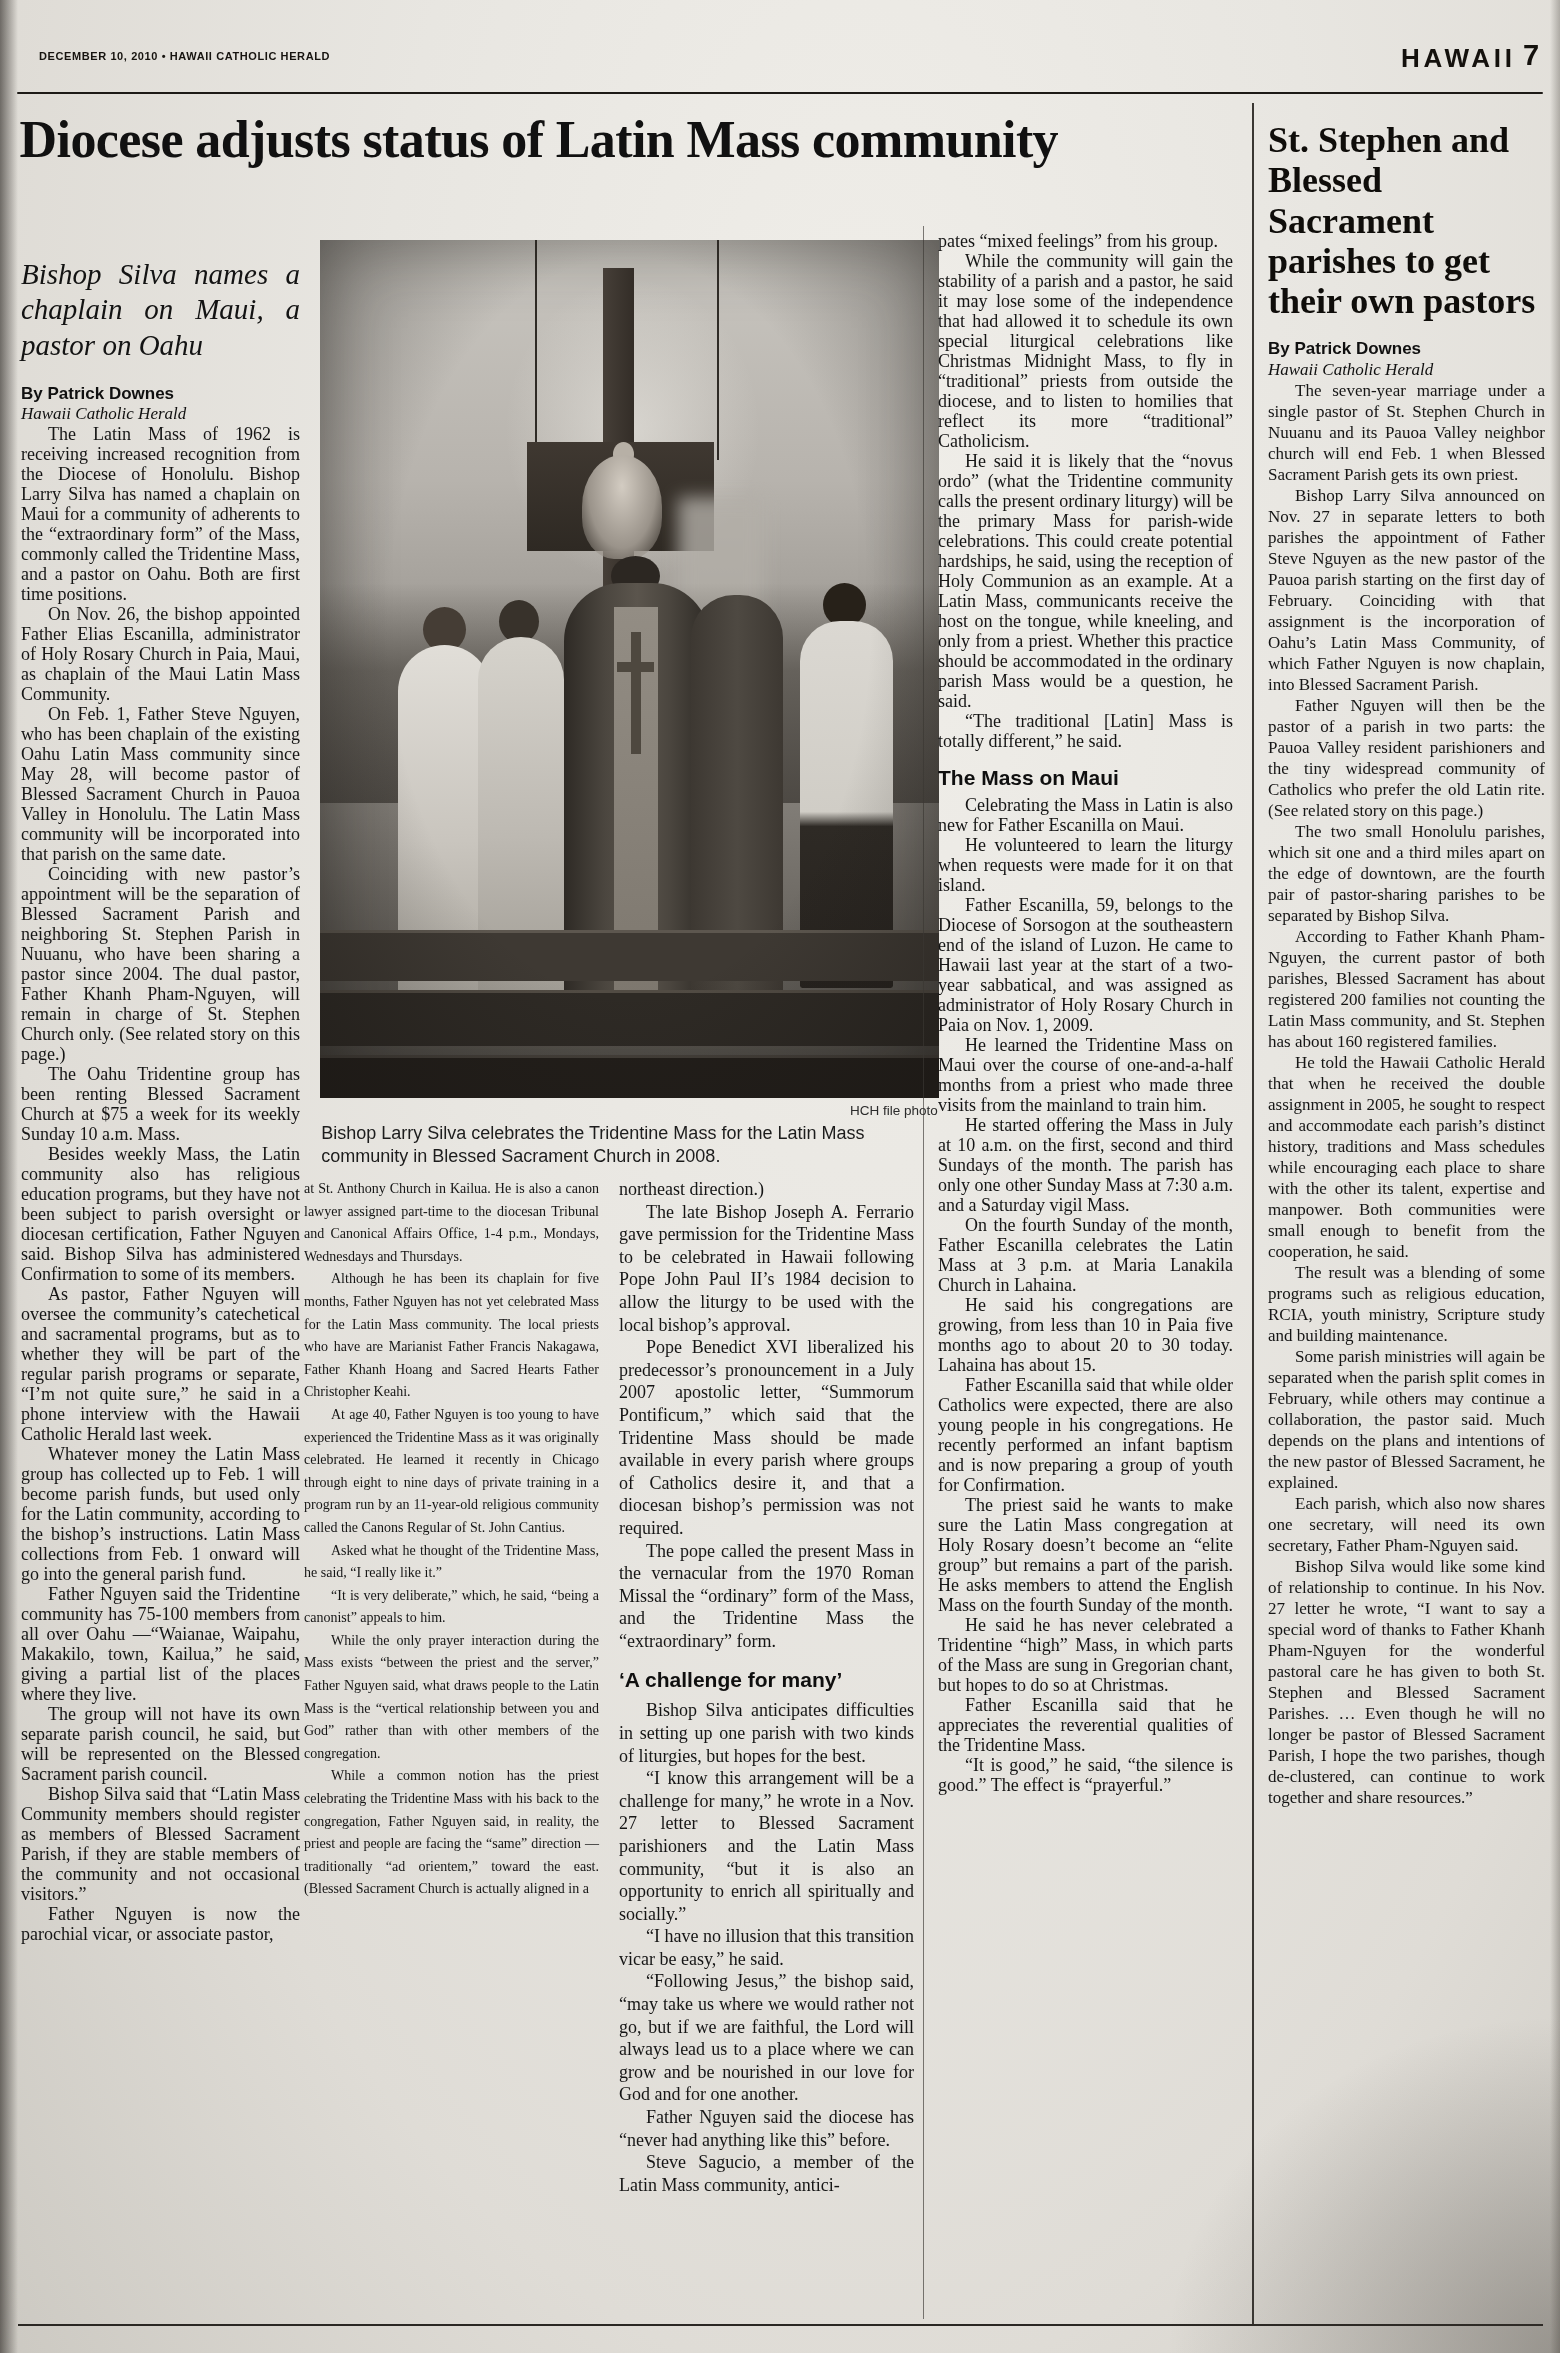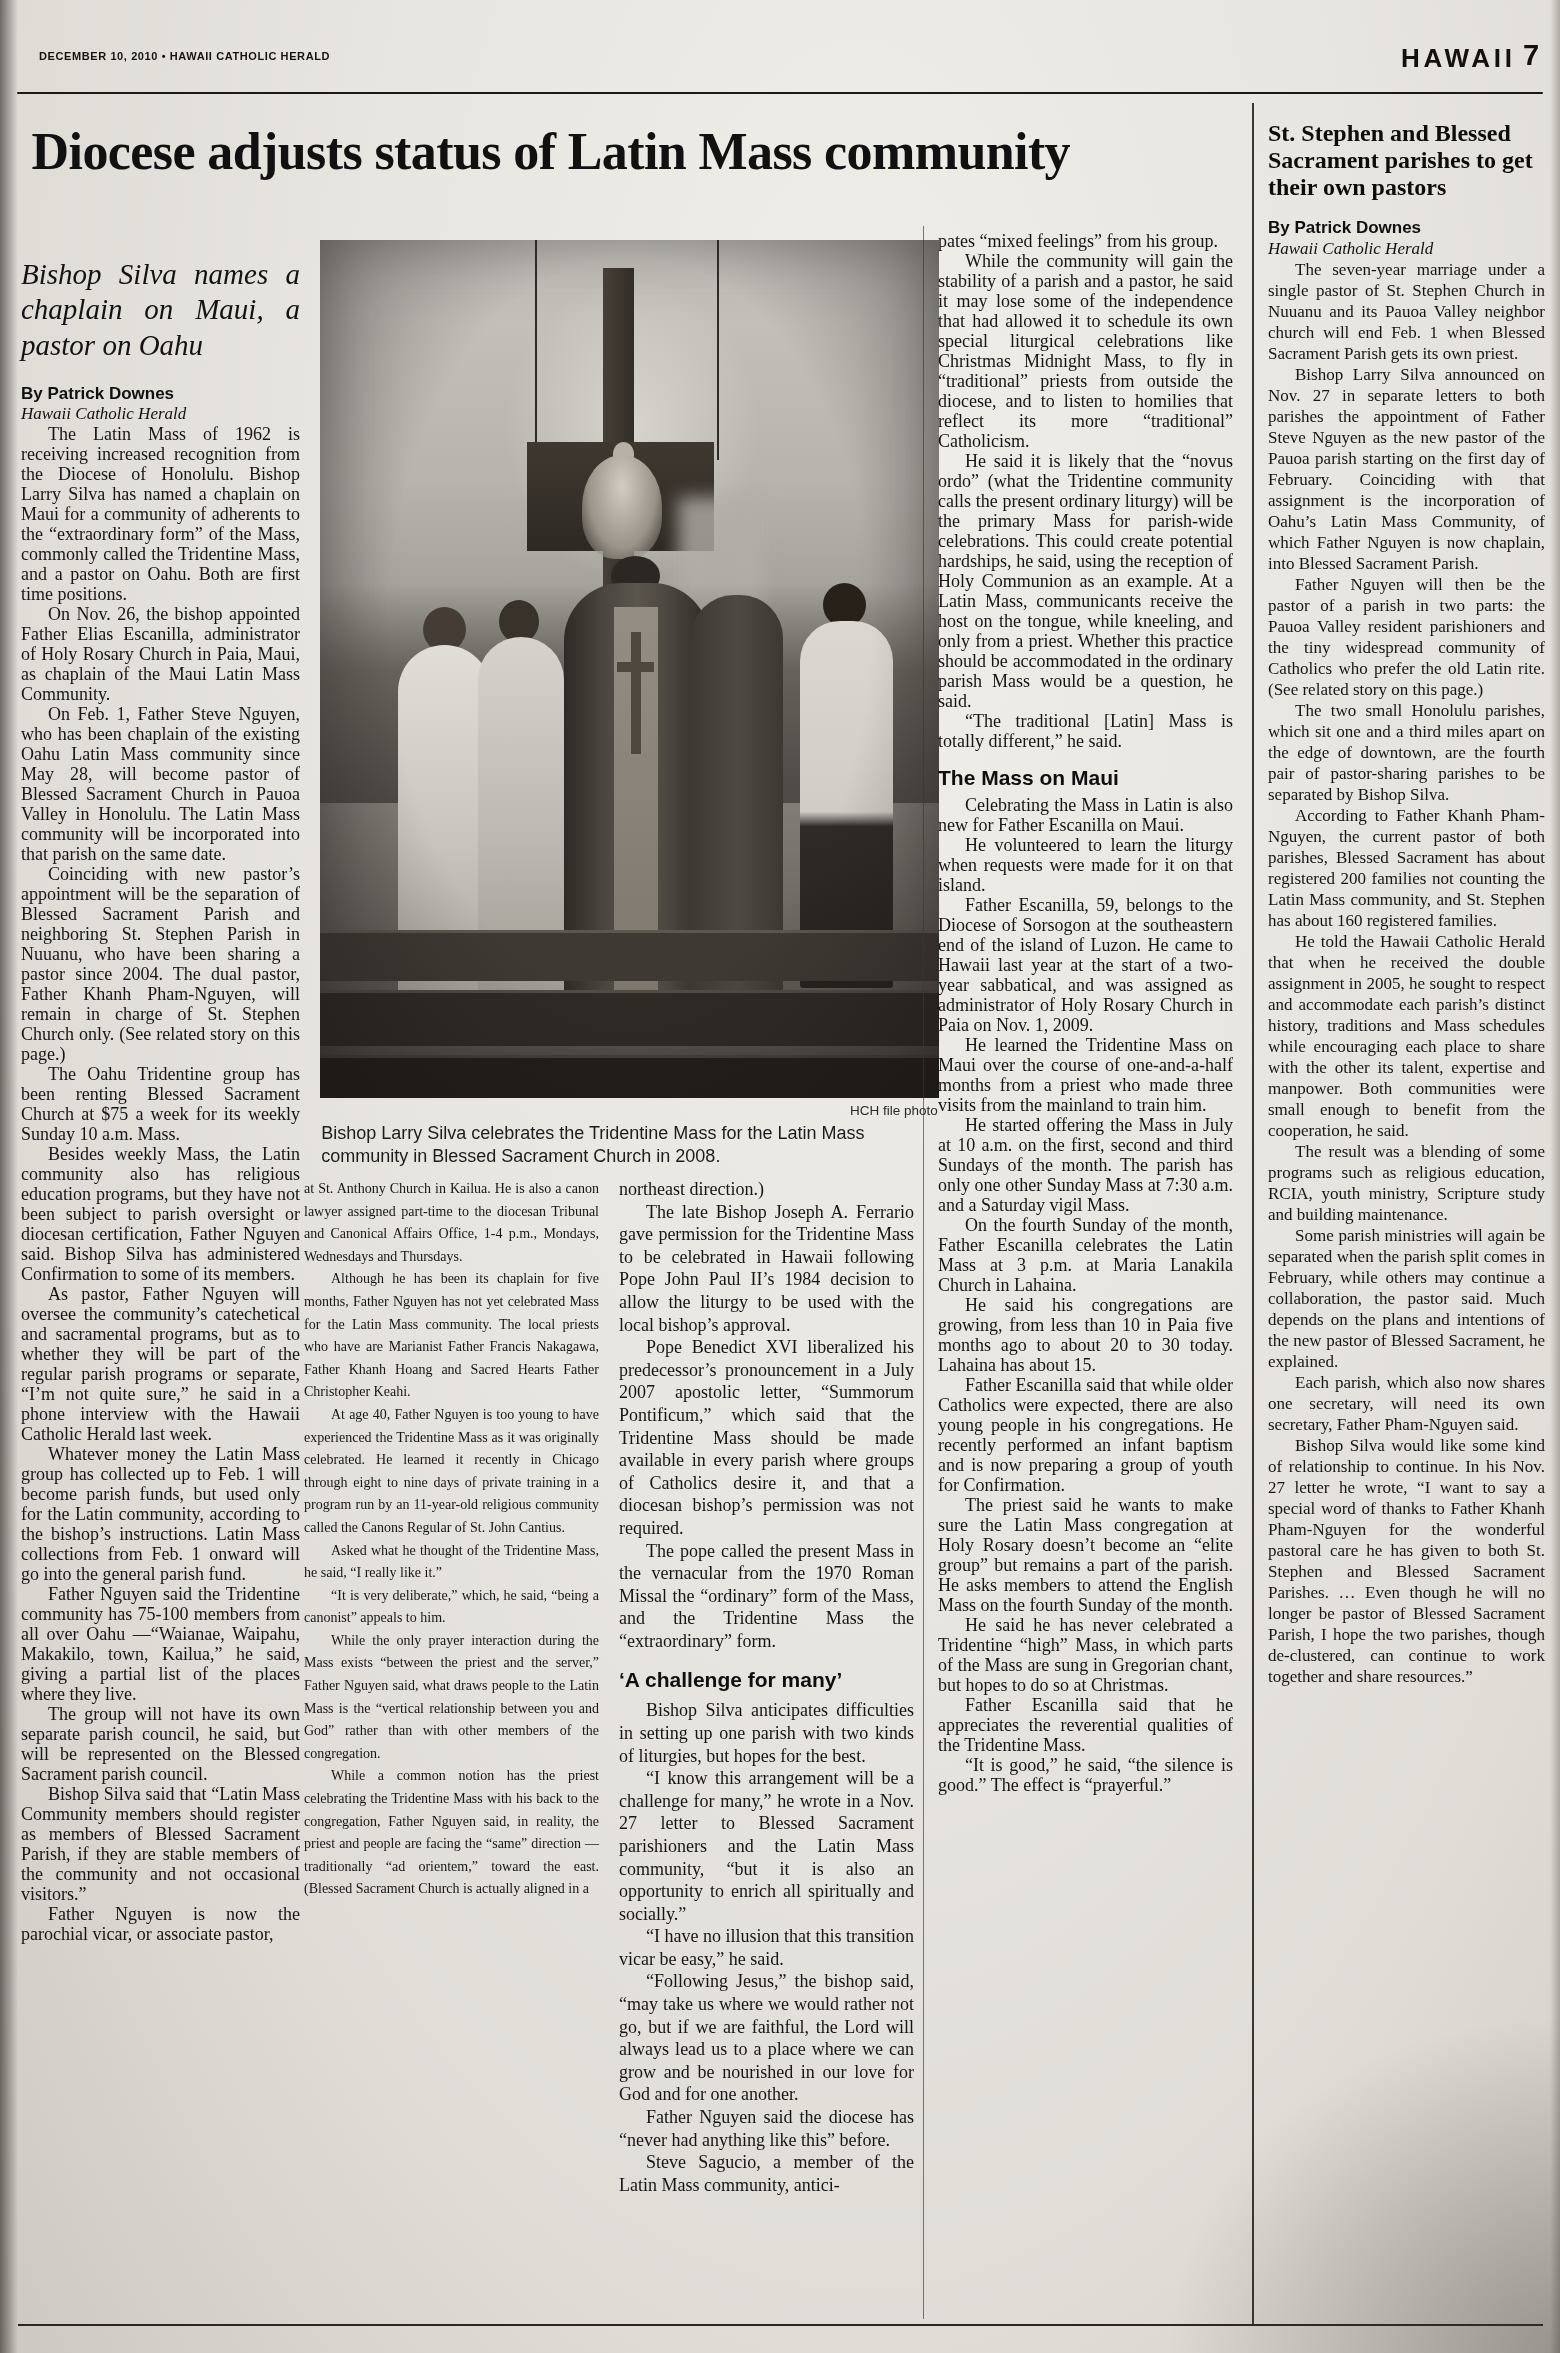--- a/index.html
+++ b/index.html
@@ -15,36 +15,36 @@
   .corner-shadow{position:absolute;right:0;bottom:0;width:428px;height:367px;pointer-events:none;
     background:radial-gradient(ellipse at 100% 100%, rgba(55,50,44,.38), rgba(55,50,44,0) 65%);}
   .masthead-left{position:absolute;left:39px;top:50px;font-family:"Liberation Sans",sans-serif;
     font-weight:bold;font-size:11px;letter-spacing:0.6px;color:#16130f;}
   .section-label{position:absolute;left:1401px;top:43px;font-family:"Liberation Sans",sans-serif;
     font-weight:bold;font-size:26px;letter-spacing:3.7px;color:#14110d;}
   .page-number{position:absolute;left:1523px;top:39px;font-family:"Liberation Sans",sans-serif;
     font-weight:bold;font-size:29px;color:#14110d;}
   .header-rule{position:absolute;left:17px;top:92px;width:1526px;height:2.4px;background:#1d1a16;border-radius:1.2px;}
   .bottom-rule{position:absolute;left:18.4px;top:2324px;width:1525px;height:1.8px;background:#2a2723;}
-  .headline{position:absolute;left:19.6px;top:113px;width:1224px;margin:12px;
+  .headline{position:absolute;left:19.6px;top:113px;width:1224px;margin:0;
     font-size:52px;font-weight:bold;letter-spacing:-0.6px;line-height:1.02;color:#111;}
   .deck{font-style:italic;font-weight:normal;font-size:29px;line-height:1.22;margin:0 0 21px 0;color:#131313;}
   .byline{font-family:"Liberation Sans",sans-serif;font-weight:bold;font-size:17px;margin:0;color:#101010;}
   .byline-org{font-style:italic;font-size:17px;margin:0 0 13.5px 0;color:#101010;}
   .bodycol{position:absolute;text-align:justify;}
   .bodycol p{margin:0;}
   .ind{text-indent:27px;}
   #col1{left:21px;top:257px;width:279px;font-size:18px;line-height:20px;}
   #col2{left:304px;top:1178px;width:295px;font-size:14px;line-height:22.6px;}
   #col3{left:619px;top:1178px;width:295px;font-size:18px;line-height:22.6px;}
   #col4{left:938px;top:231px;width:295px;font-size:18px;line-height:20px;}
   #sidebar{left:1268px;top:120px;width:277px;font-size:17px;line-height:21px;}
   .subhead{font-family:"Liberation Sans",sans-serif;font-weight:bold;font-size:21px;
     margin:17px 0 7.3px 0;text-align:left;text-indent:0;color:#0f0f0f;}
-  .sidebar-headline{font-size:24px;font-weight:bold;line-height:1.12;margin:0 0 16px 0;text-align:left;color:#0f0d0a;}
+  .sidebar-headline{font-size:36px;font-weight:bold;line-height:1.12;margin:0 0 16px 0;text-align:left;color:#0f0d0a;}
   .divider-v{position:absolute;width:1.8px;background:#3a3733;}
   #divider-sidebar{left:1252px;top:103px;height:2222px;}
   #divider-col4{left:923px;top:226px;height:2093px;width:1.2px;opacity:.65;}
   
   figure.photo{position:absolute;left:304px;top:224px;width:619px;margin:16px;}
   .photo-box{position:relative;width:619px;height:858px;overflow:hidden;
     background:linear-gradient(180deg,#c9c6c0 0%,#b7b3ad 28%,#96928c 52%,#716d67 76%,#4d4a45 100%);
     box-shadow:inset 0 0 73px rgba(30,28,25,.45);}
   .photo-box div{position:absolute;}
   .glow{left:184px;top:37px;width:257px;height:306px;border-radius:50%;

